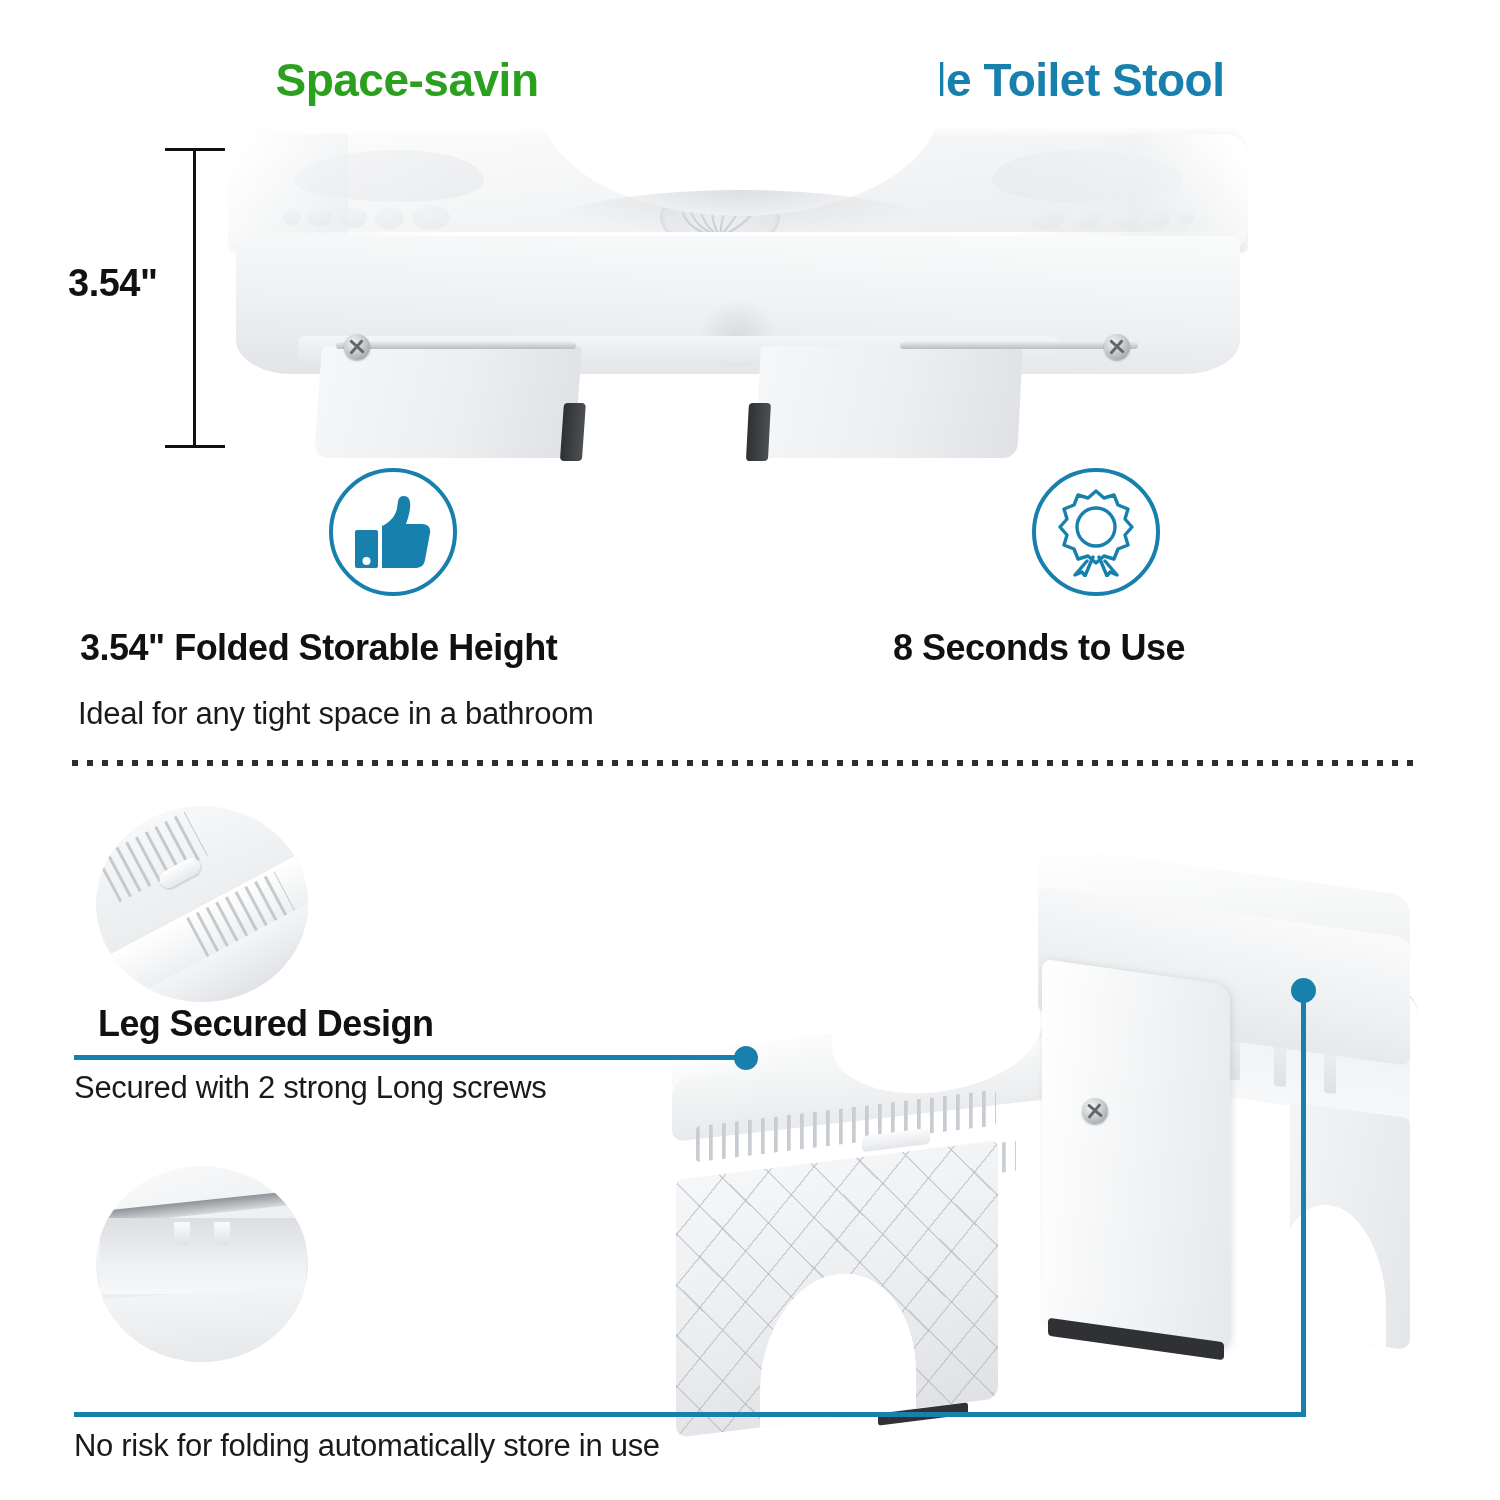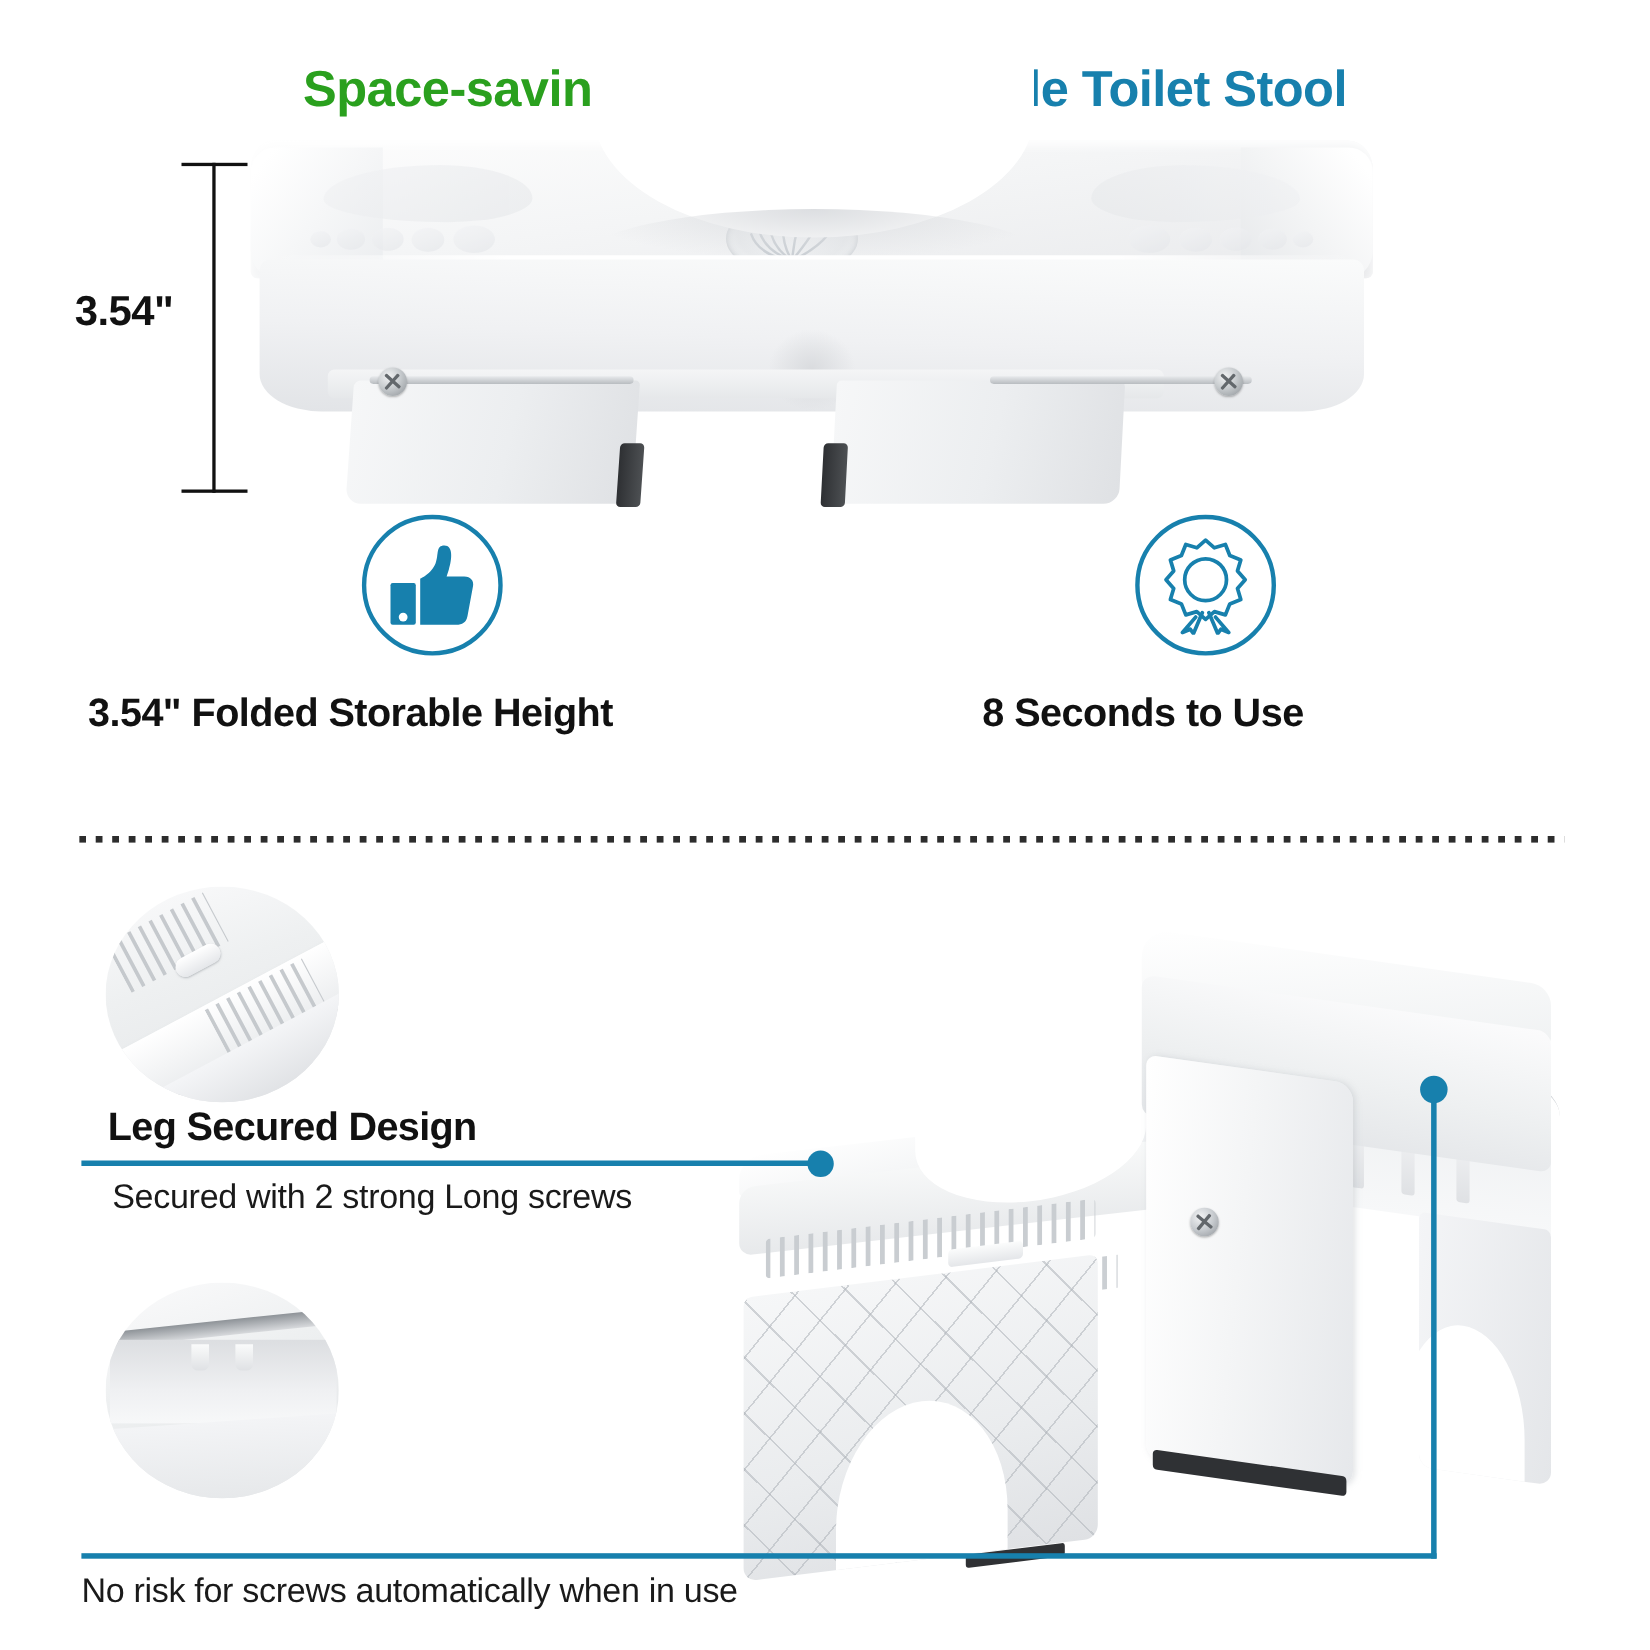--- a/index.html
+++ b/index.html
@@ -263,21 +263,21 @@
   
   .call-title {
     position:absolute; font-size:36px; font-weight:700; color:#111;
     letter-spacing:-0.6px; white-space:nowrap;
   }
   .call-sub {
     position:absolute; font-size:31px; font-weight:400; color:#1a1a1a;
     letter-spacing:-0.3px; white-space:nowrap;
   }
   #call1-title { left:98px; top:1003px; }
-  #call1-sub   { left:74px; top:1070px;margin-left:28px; }
+  #call1-sub   { left:74px; top:1070px; }
   #call2-title { left:98px; top:1358px; }
   #call2-sub   { left:74px; top:1428px; }
 
   
   #leader1 { position:absolute; left:74px; top:1055px; width:672px; height:5px; background:#1780ad; }
   #dot1 {
     position:absolute; left:734px; top:1046px; width:24px; height:24px;
     border-radius:50%; background:#1780ad;
   }
   
@@ -507,20 +507,21 @@
       <g fill="none" stroke="#1780ad" stroke-width="3.4" stroke-linejoin="round" stroke-linecap="round">
         <path d="M44 4 L52 11 L62 8 L66 18 L76 22 L73 32 L80 40 L73 48 L76 58 L66 62 L62 72 L52 69 L44 76 L36 69 L26 72 L22 62 L12 58 L15 48 L8 40 L15 32 L12 22 L22 18 L26 8 L36 11 Z"></path>
         <circle cx="44" cy="40" r="19"></circle>
         <path d="M35 74 L23 88 L30 85 L33 89 L41 70"></path>
         <path d="M53 74 L65 88 L58 85 L55 89 L47 70"></path>
       </g>
     </svg>
   </div>
 
   <div class="feat-title" id="feat1-title">3.54" Folded Storable Height</div>
+  <div class="feat-sub" id="feat1-sub">Ideal for any tight space in a bathroom</div>
   <div class="feat-title" id="feat2-title">8 Seconds to Use</div>
 
   <div id="divider"></div>
 
   <div class="thumb" id="thumb-hinge">
     <div class="bg"></div>
     <div class="hinge-art">
       <div class="comb c1"></div>
       <div class="tab"></div>
       <div class="diag"></div>
@@ -570,15 +571,15 @@
   </div>
 
   <div class="call-title" id="call1-title">Leg Secured Design</div>
   <div id="leader1"></div>
   <div id="dot1"></div>
   <div class="call-sub" id="call1-sub">Secured with 2 strong Long screws</div>
 
   <div id="leader2h"></div>
   <div id="leader2v"></div>
   <div id="dot2"></div>
-  <div class="call-sub" id="call2-sub">No risk for screws automatically when in use</div>
+  <div class="call-sub" id="call2-sub">No risk for folding automatically store in use</div>
 
 </div>
 
 </body></html>

